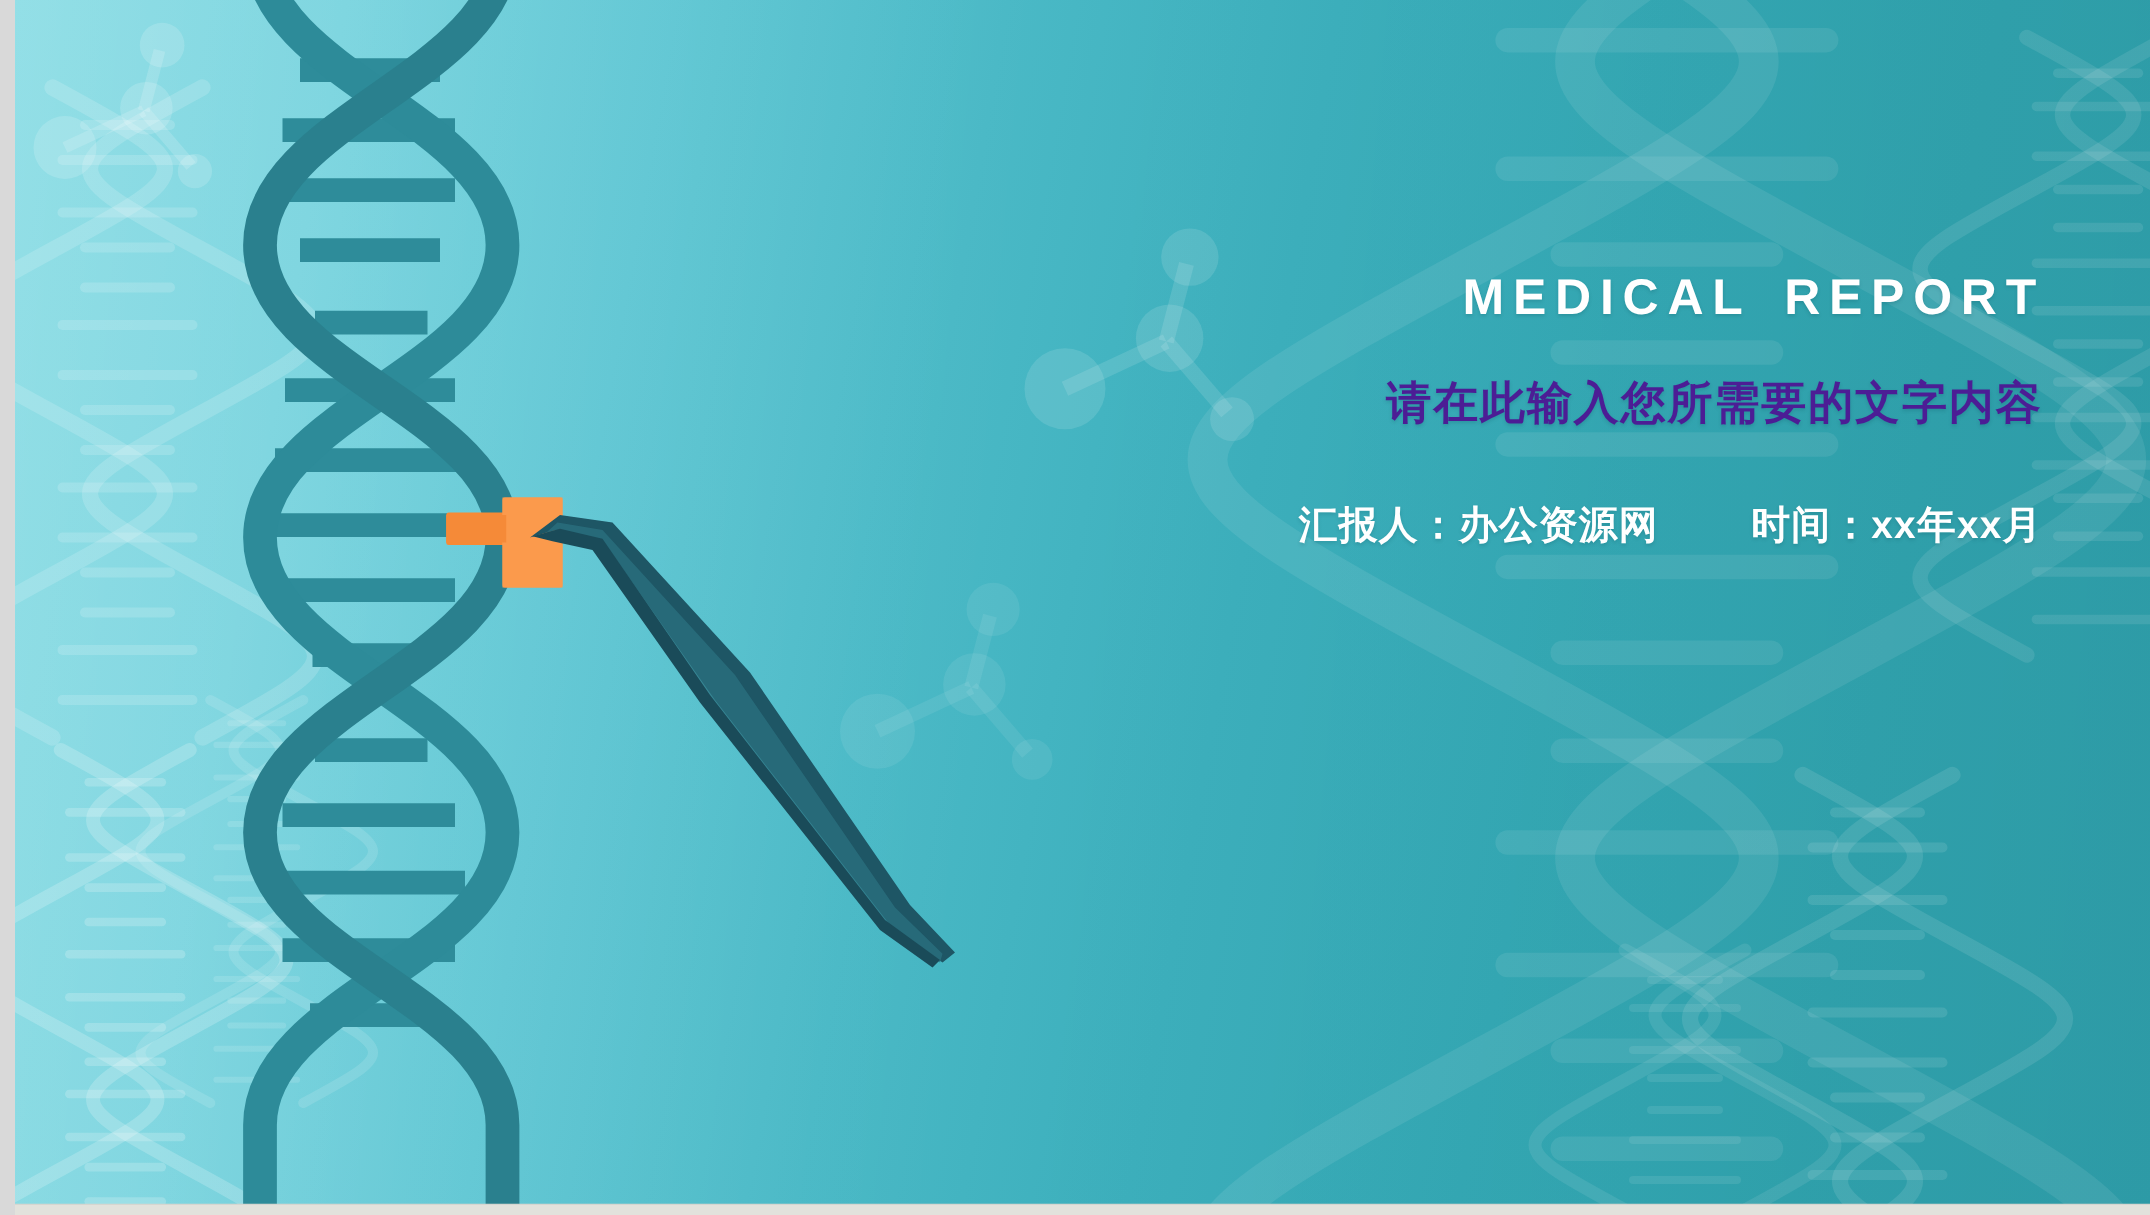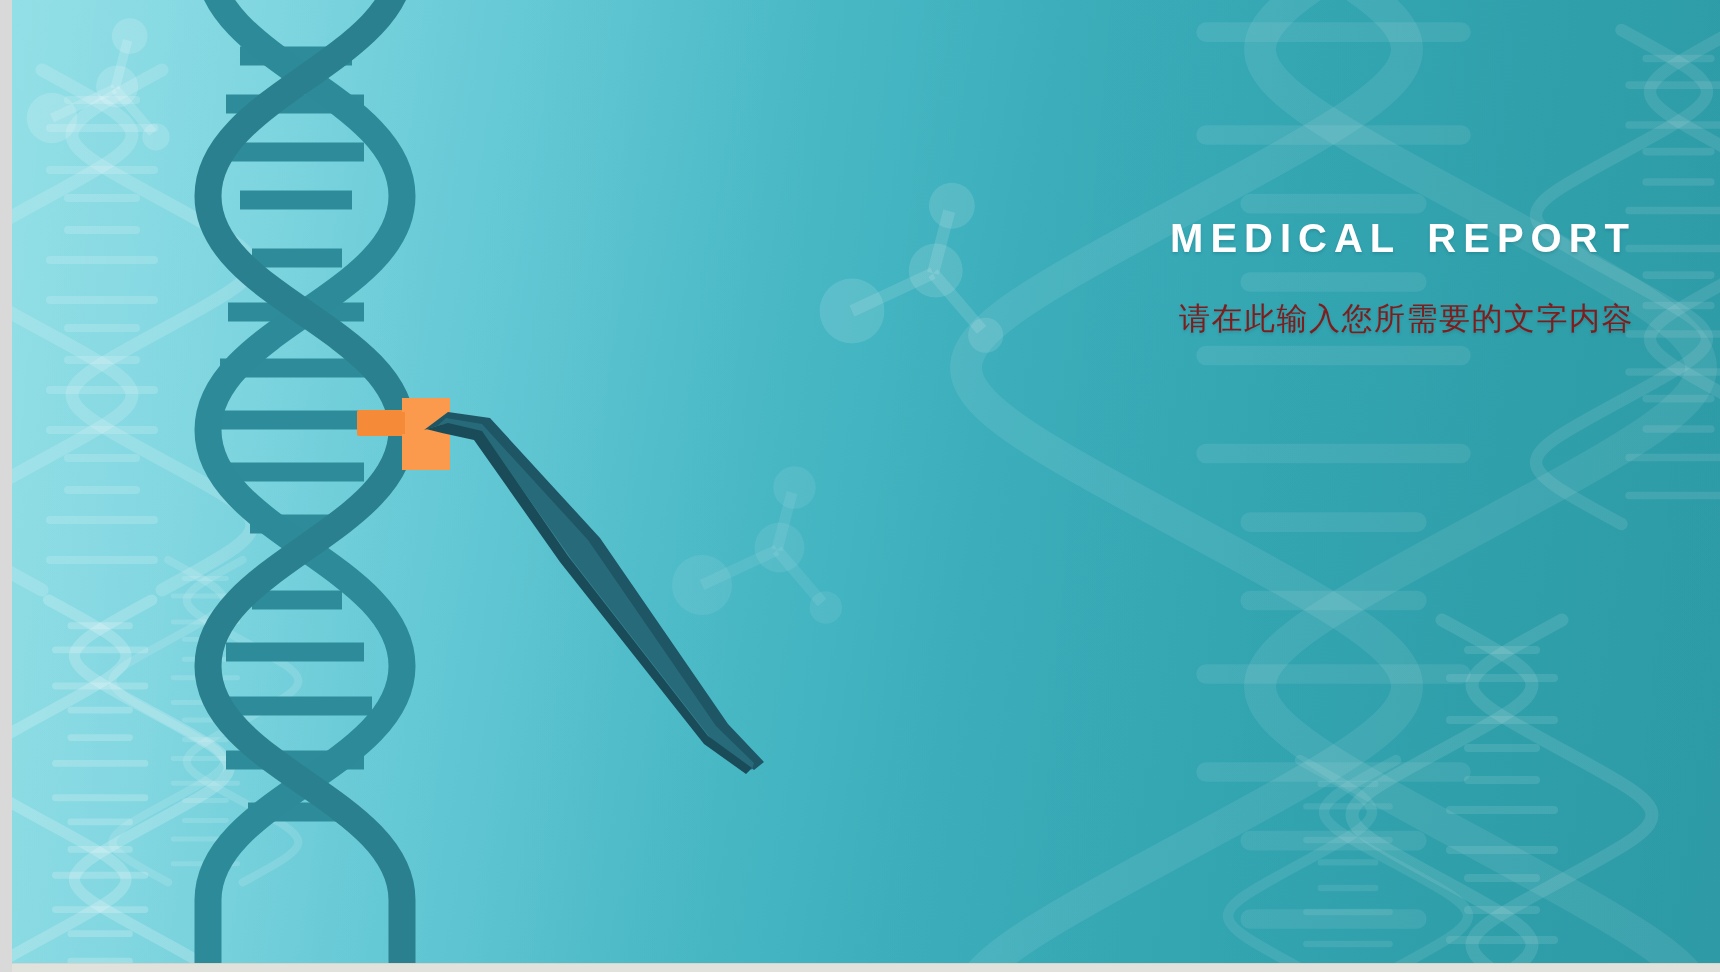--- a/index.html
+++ b/index.html
@@ -69,24 +69,24 @@
     line-height:1.02;
     letter-spacing:6px;
     color:#ffffff;
     text-shadow:6px 7px 0 rgba(35,120,133,.30);
     white-space:nowrap;
     padding-right:2px;
   }
 
   .subtitle {
     margin-top:40px;
-    font-size:31px;
-    font-weight:400;
+    font-size:36px;
+    font-weight:700;
     letter-spacing:1.5px;
-    color:#7f1d1d;
+    color:#4c1d95;
     text-shadow:0 2px 3px rgba(0,60,70,.18);
     padding-right:6px;
   }
 
   .meta-row {
     margin-top:52px;
     font-size:31px;
     font-weight:700;
     letter-spacing:1px;
     color:#ffffff;
@@ -222,16 +222,17 @@
       <path d="M414,429 L436,423 L470,431 L556,556 L696,736 L740,768 L734,774 L692,744 L548,562 L462,440 L430,433 Z" fill="#1a4b59"></path>
     </g>
   </svg>
 
   <div class="text-block">
     <div class="eyebrow"><span>MEDICAL</span><span class="gap"></span><span>REPORT</span></div>
 
 
     <div class="subtitle">请在此输入您所需要的文字内容</div>
 
+    <div class="meta-row"><span>汇报人：办公资源网</span><span class="meta-gap"></span><span>时间：xx年xx月</span></div>
   </div>
 
   <div class="bottom-strip"></div>
 </div>
 
 </body></html>

